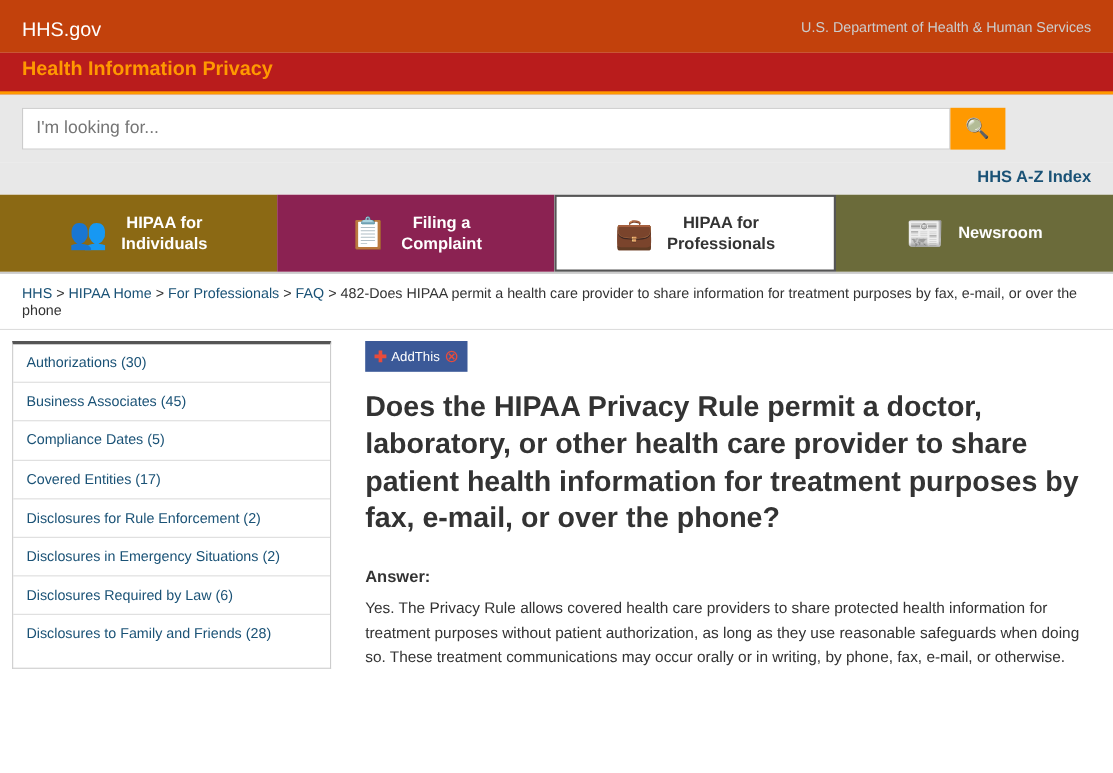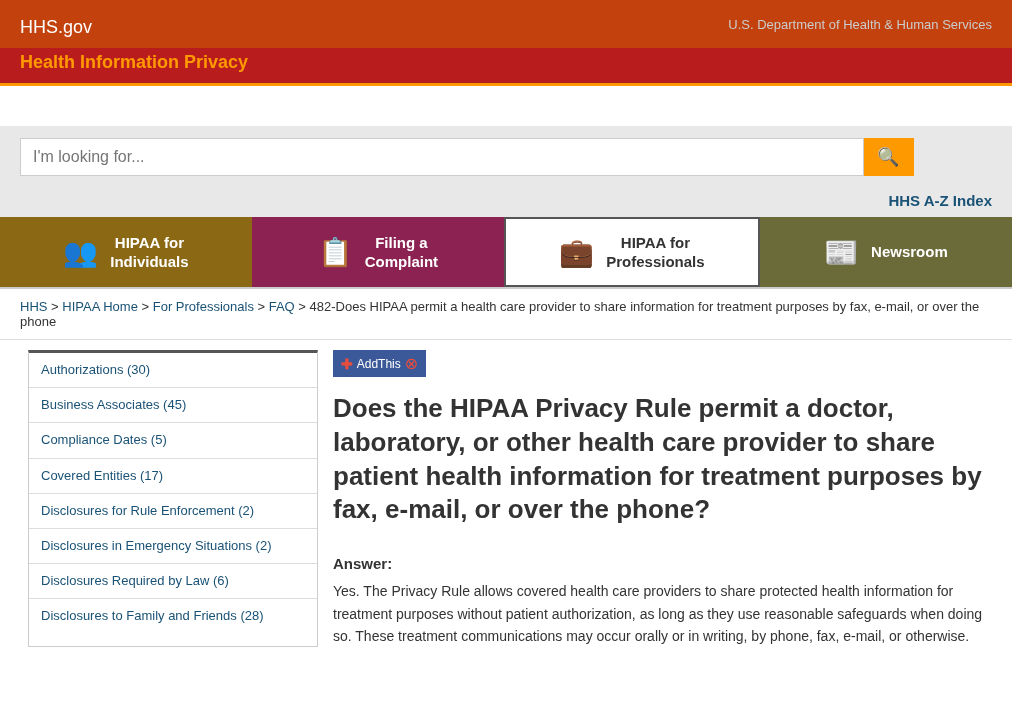--- a/index.html
+++ b/index.html
@@ -39,21 +39,20 @@
       text-decoration: none;
     }
 
     
     .search-bar {
       background: #e8e8e8;
       padding: 12px 20px;
       display: flex;
       align-items: center;
       justify-content: space-between;
-      margin-top: 40px;
     }
     .search-container {
       display: flex;
       width: 92%;
     }
     .search-input {
       width: 100%;
       padding: 8px 12px;
       font-size: 16px;
       border: 1px solid #ccc;
@@ -125,22 +124,22 @@
       border-bottom: 1px solid #ddd;
     }
     .breadcrumb a {
       color: #1a5276;
       text-decoration: none;
     }
 
     
     .main-content {
       display: flex;
-      padding: 10px 28px;
-      gap: 15px;
+      padding: 10px 11px;
+      gap: 31px;
     }
 
     
     .sidebar {
       width: 290px;
       flex-shrink: 0;
       border: 1px solid #ccc;
       border-top: 3px solid #555;
     }
     .sidebar-item {

